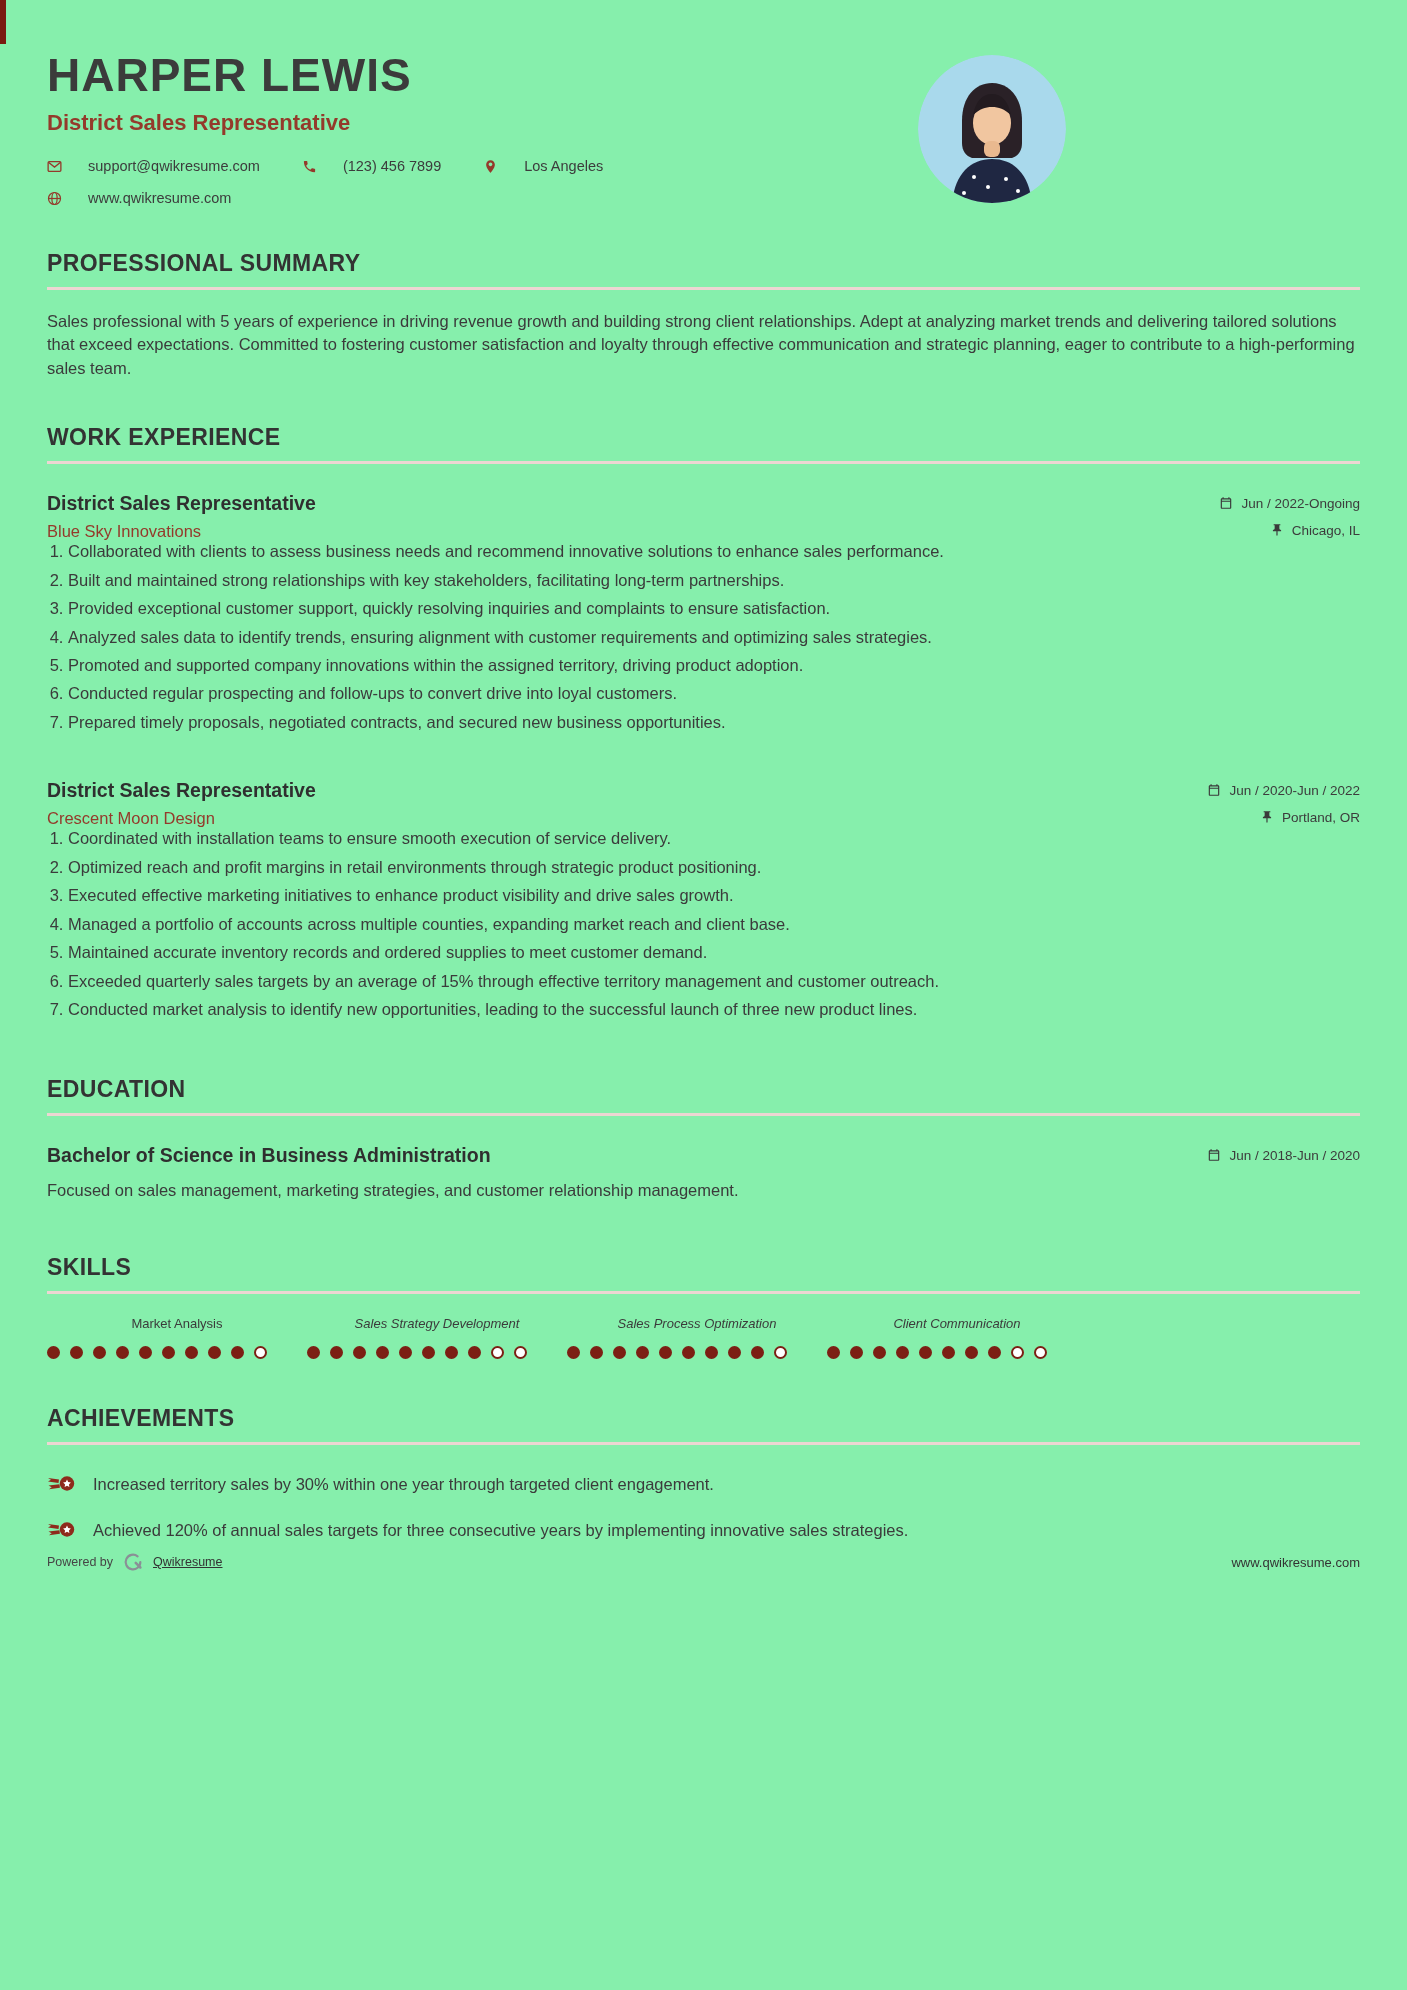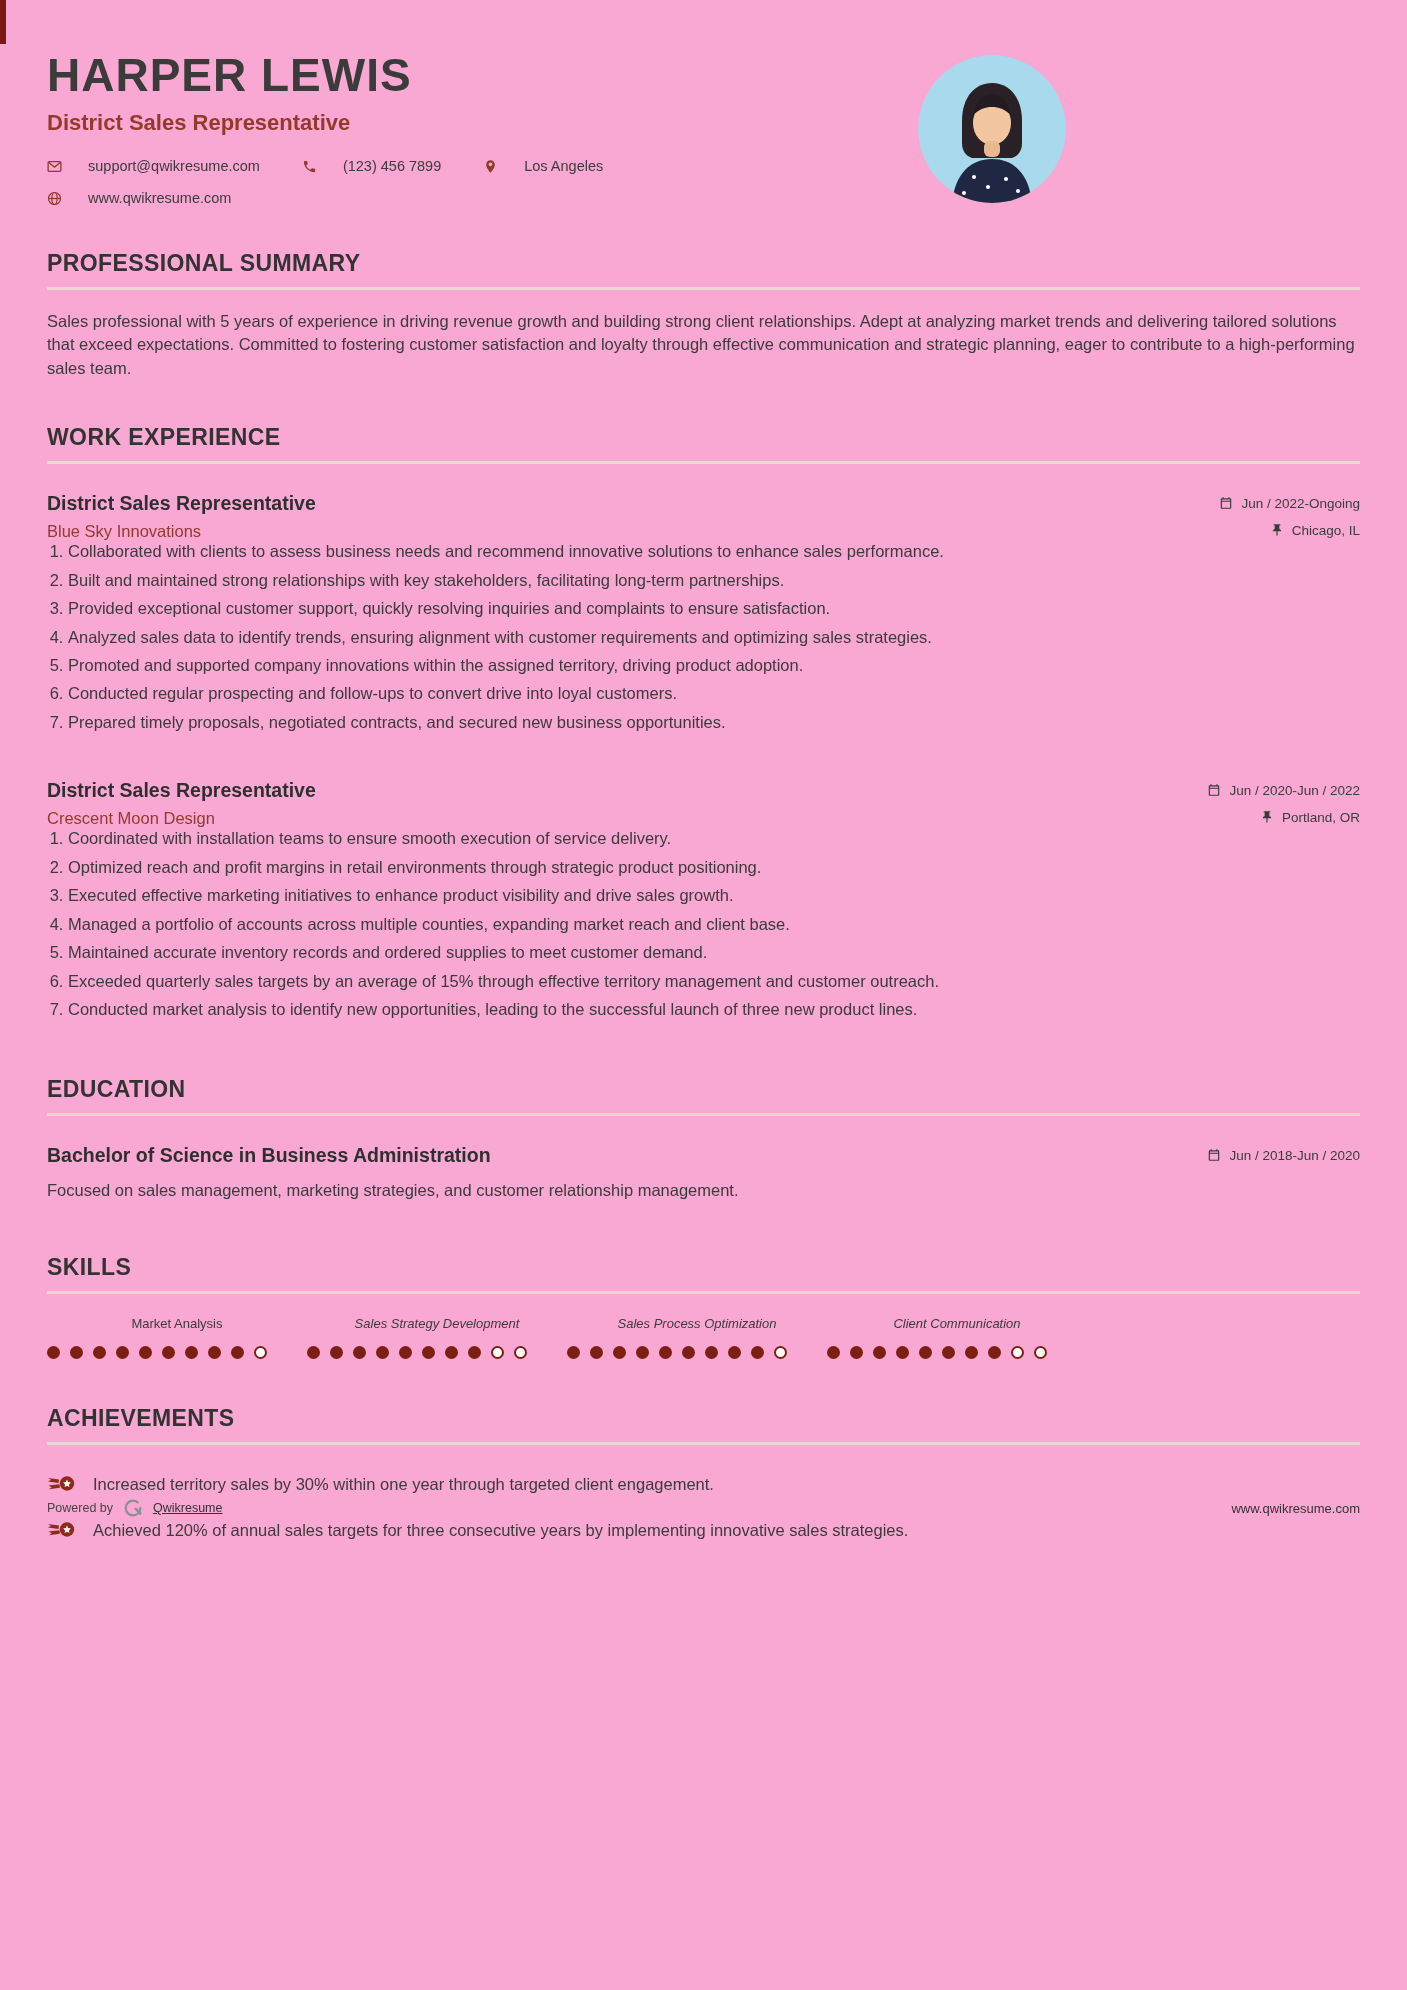--- a/index.html
+++ b/index.html
@@ -1,21 +1,21 @@
 <!DOCTYPE html>
 <html style="--accent: #943a2b; --dot: #7c1f14; --rule: #ecd6d2; --heading: #333333;"><head>
 <meta charset="utf-8">
 <style>
   * { margin:0; padding:0; box-sizing:border-box; }
   html,body { background:#ffffff; }
   body { font-family:"Liberation Sans","DejaVu Sans",sans-serif; color:#3d3d3d; }
   .page {
     position:relative;
     width:1407px; height:1990px;
-    background:#f9a8d4;
+    background:#86efac;
     padding:48px 47px 0 47px;
     overflow:hidden;
   }
   :root {
     --accent:#943a2b;
     --dot:#7c1f14;
     --rule:#ecd6d2;
     --heading:#333333;
   }
   .edge-mark { position:absolute; left:0; top:0; width:6px; height:44px; background:#7a1a10; }
@@ -65,21 +65,21 @@
 
   
   section.achievements { margin-top:46px; }
   .ach-list { margin-top:26px; }
   .ach-item { display:flex; align-items:center; gap:18px; margin-bottom:20px; }
   .ach-icon { display:inline-flex; width:28px; height:26px; color:#8e2a1c; flex:0 0 auto; }
   .ach-icon svg { width:100%; height:100%; }
   .ach-text { font-size:16.5px; color:#3b3b3b; }
 
   
-  .footer { position:absolute; left:47px; right:47px; top:1497px; display:flex; justify-content:space-between; align-items:center; }
+  .footer { position:absolute; left:47px; right:47px; top:1551px; display:flex; justify-content:space-between; align-items:center; }
   .footer-left { display:flex; align-items:center; gap:9px; }
   .powered { font-size:12.5px; color:#454545; }
   .logo { display:inline-flex; width:22px; height:22px; color:#8a9096; }
   .logo svg { width:100%; height:100%; }
   .brand-link { font-size:12.5px; color:#333; text-decoration:underline; }
   .footer-site { font-size:13px; color:#333; }
 </style>
 </head>
 <body>
 

